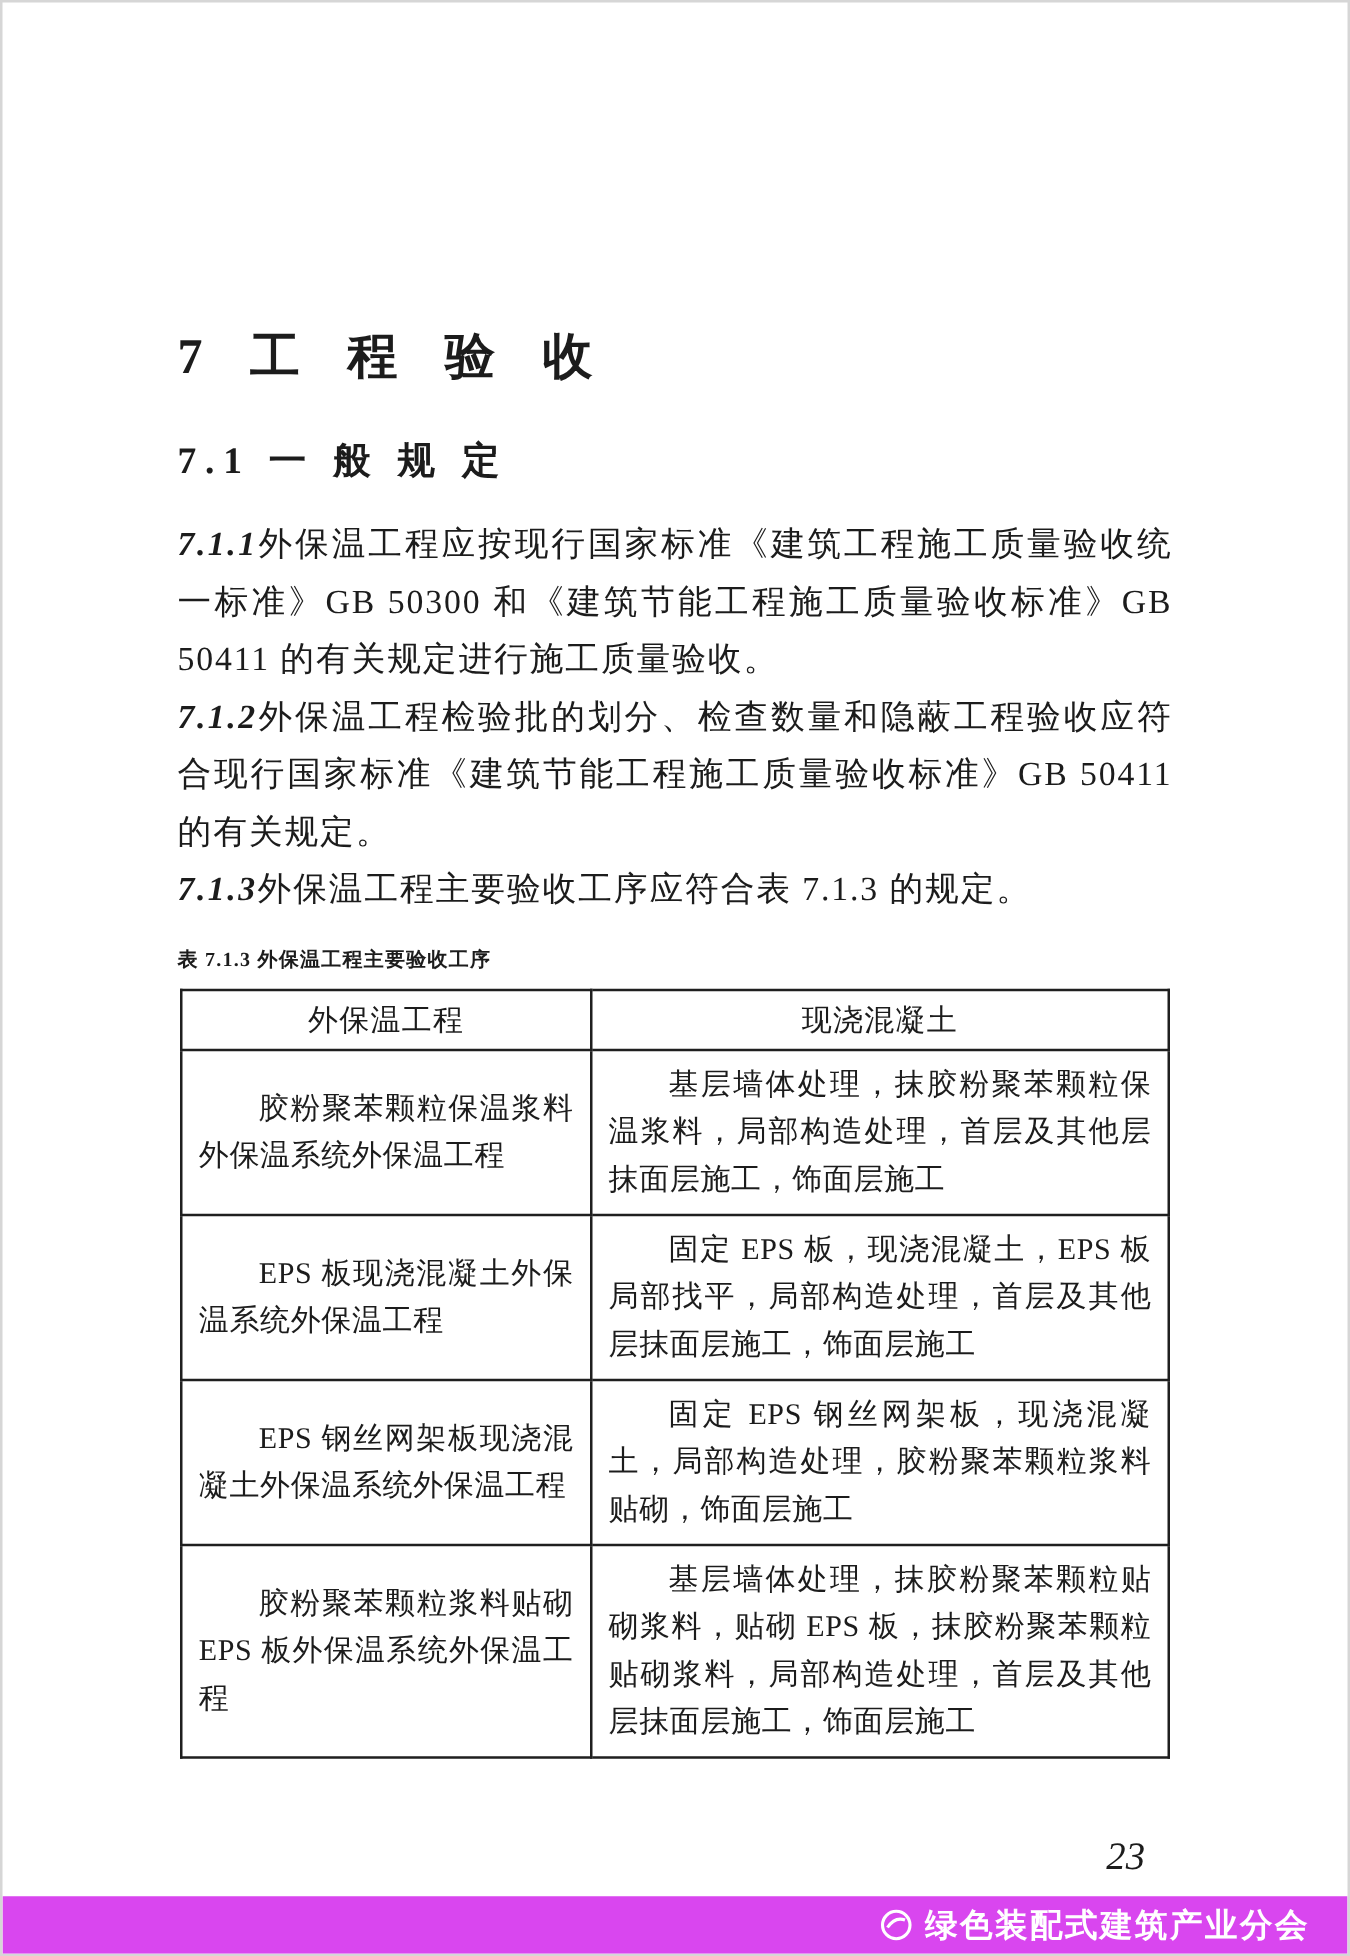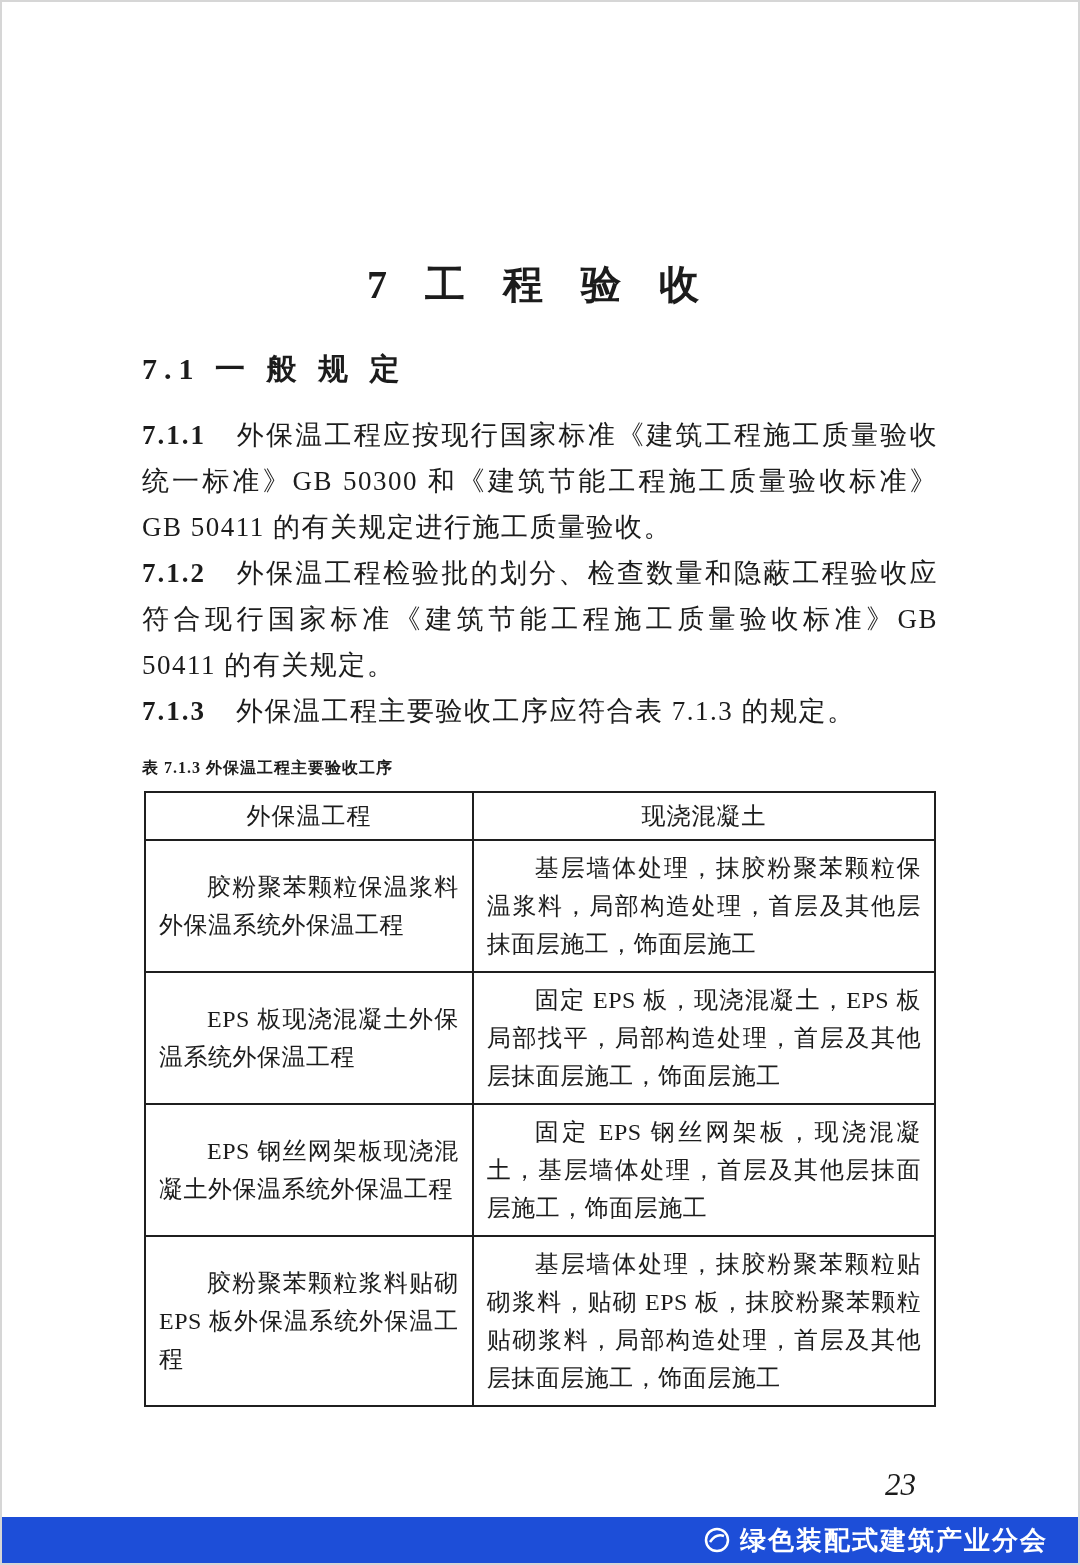--- a/index.html
+++ b/index.html
@@ -12,21 +12,20 @@
     border: 2px solid #d6d6d6;
     font-family: "Liberation Serif", "DejaVu Serif", serif;
     color: #1c1c1c;
     overflow: hidden;
   }
   .content {
     padding: 262px 140px 0 140px;
   }
   .chapter-title {
     margin: 0;
-    text-align: center;
     font-size: 40px;
     font-weight: bold;
     letter-spacing: 14px;
     line-height: 42px;
   }
   .section-title {
     margin: 46px 0 0 0;
     font-size: 30px;
     font-weight: bold;
     letter-spacing: 7px;
@@ -35,22 +34,22 @@
   .paragraphs { margin-top: 26px; }
   .para {
     margin: 0;
     font-size: 27px;
     line-height: 46px;
     text-align: justify;
     letter-spacing: 1.5px;
   }
   .para .num {
     font-weight: bold;
-    margin-right: 30px;
     letter-spacing: 2px;
+    font-style: italic;
   }
   .table-caption {
     margin: 24px 0 12px 0;
     font-weight: bold;
     font-size: 16px;
     letter-spacing: 1px;
   }
   table.acceptance {
     width: 792px;
     margin: 1px auto;
@@ -84,21 +83,21 @@
     bottom: 60px;
     font-size: 31px;
     font-style: italic;
     font-family: "Liberation Serif", "DejaVu Serif", serif;
     margin-top: 24px;
   }
   .footer-bar {
     position: absolute;
     left: 0; right: 0; bottom: 0;
     height: 46px;
-    background: #1d4ed8;
+    background: #d946ef;
     color: #ffffff;
     display: flex;
     align-items: center;
     justify-content: flex-end;
     padding-right: 30px;
     box-sizing: border-box;
     font-family: "Liberation Sans", "DejaVu Sans", sans-serif;
     font-weight: bold;
     font-size: 26px;
     letter-spacing: 2px;
@@ -153,21 +152,21 @@
           </td>
           <td>
             <p class="cell-text">固定 EPS 板，现浇混凝土，EPS 板局部找平，局部构造处理，首层及其他层抹面层施工，饰面层施工</p>
           </td>
         </tr>
         <tr>
           <td>
             <p class="cell-text">EPS 钢丝网架板现浇混凝土外保温系统外保温工程</p>
           </td>
           <td>
-            <p class="cell-text">固定 EPS 钢丝网架板，现浇混凝土，基层墙体处理，首层及其他层抹面层施工，饰面层施工</p>
+            <p class="cell-text">固定 EPS 钢丝网架板，现浇混凝土，局部构造处理，胶粉聚苯颗粒浆料贴砌，饰面层施工</p>
           </td>
         </tr>
         <tr>
           <td>
             <p class="cell-text">胶粉聚苯颗粒浆料贴砌 EPS 板外保温系统外保温工程</p>
           </td>
           <td>
             <p class="cell-text">基层墙体处理，抹胶粉聚苯颗粒贴砌浆料，贴砌 EPS 板，抹胶粉聚苯颗粒贴砌浆料，局部构造处理，首层及其他层抹面层施工，饰面层施工</p>
           </td>
         </tr>

